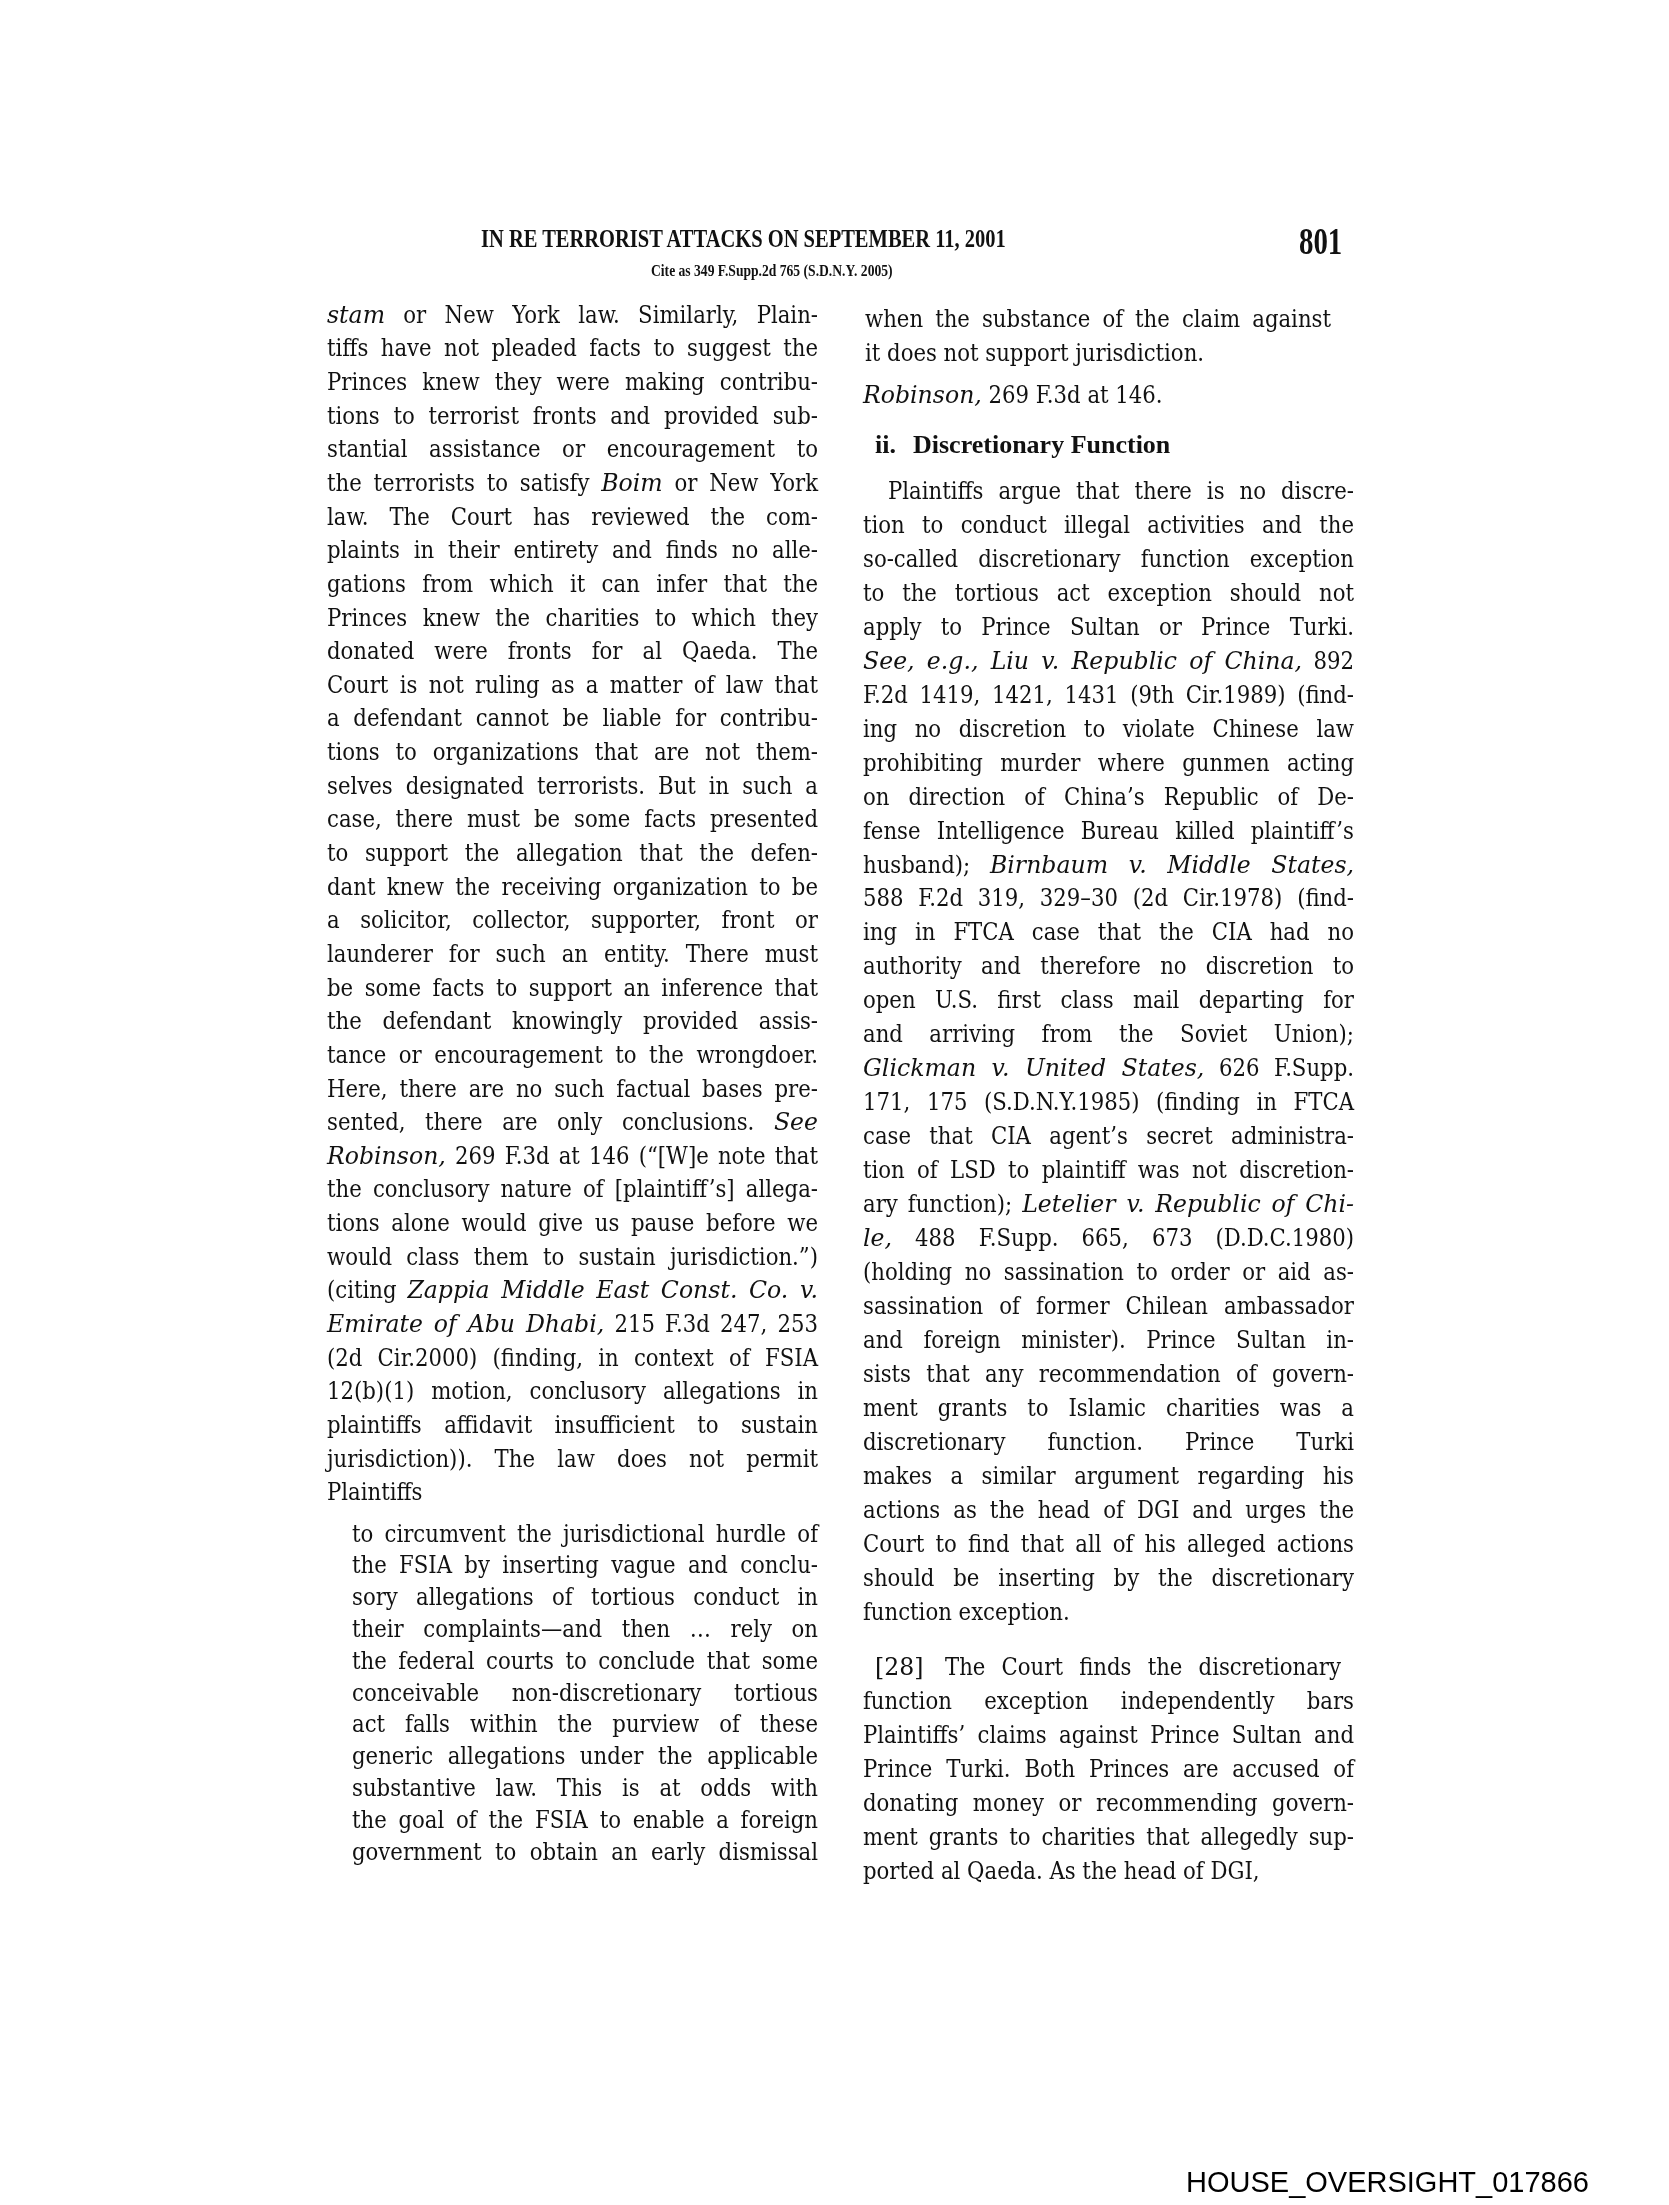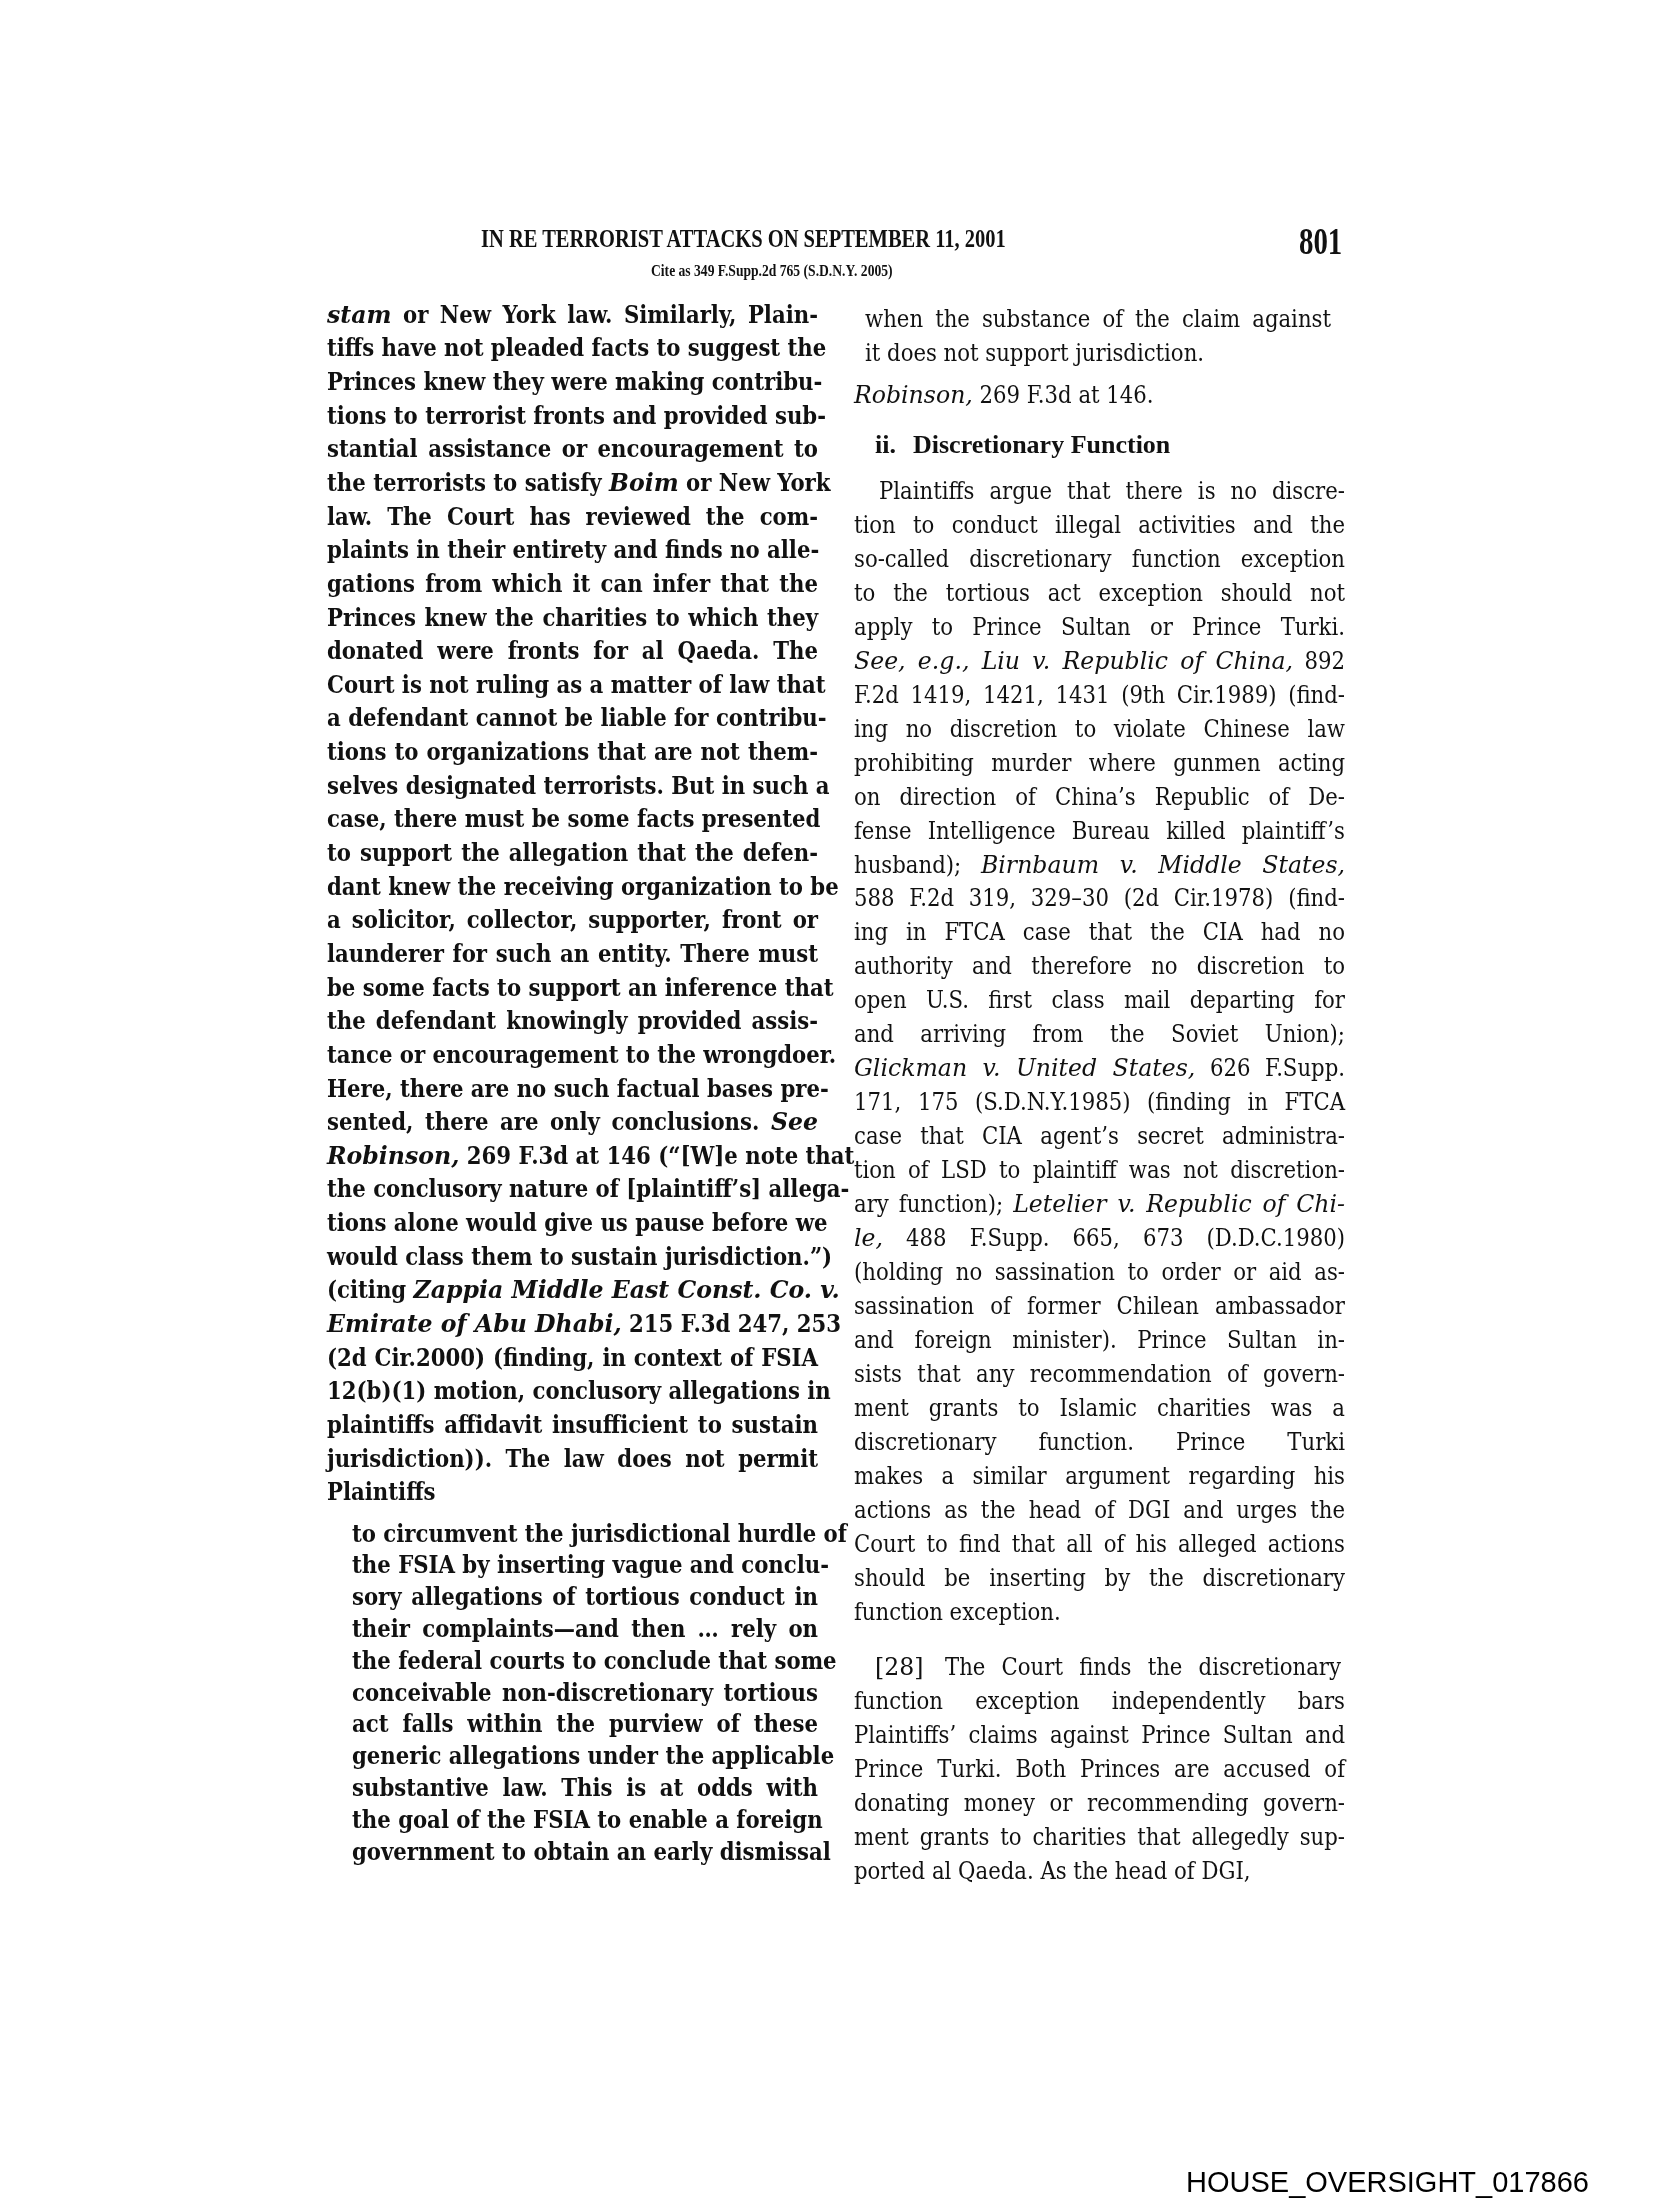--- a/index.html
+++ b/index.html
@@ -23,23 +23,23 @@
     font-size: 37px; transform: scaleX(0.78); transform-origin: left top; line-height: 1;
   }
 
   .col { position: absolute; font-family: "DejaVu Serif", "Liberation Serif", serif; }
   .line {
     position: absolute; white-space: nowrap; font-size: 23.6px; line-height: 1;
     text-align: justify; text-align-last: justify;
     transform-origin: left top;
   }
   .line.last { text-align-last: left; }
-  .col-left .line { left: 0; width: 491px; font-weight: bold; }
+  .col-left .line { left: 0; width: 491px; }
   .col-left .line.quote { left: 25px; width: 466px; }
-  .col-right .line { left: 4px; width: 491px; }
+  .col-right .line { left: 13px; width: 491px; }
   .col-right .line.quote { left: 15px; width: 466px; }
   .col-right .line.indent { text-indent: 25px; }
   .col-left { left: 327px; top: 0; width: 491px; height: 2205px; }
   .col-right { left: 850px; top: 0; width: 491px; height: 2205px; }
 
   .line span { font-stretch: condensed; }
   i, .it { font-style: italic; }
   .heading {
     position: absolute; left: 25px; font-family: "Liberation Serif", serif;
     font-weight: bold; font-size: 26px; white-space: nowrap; line-height: 1;

